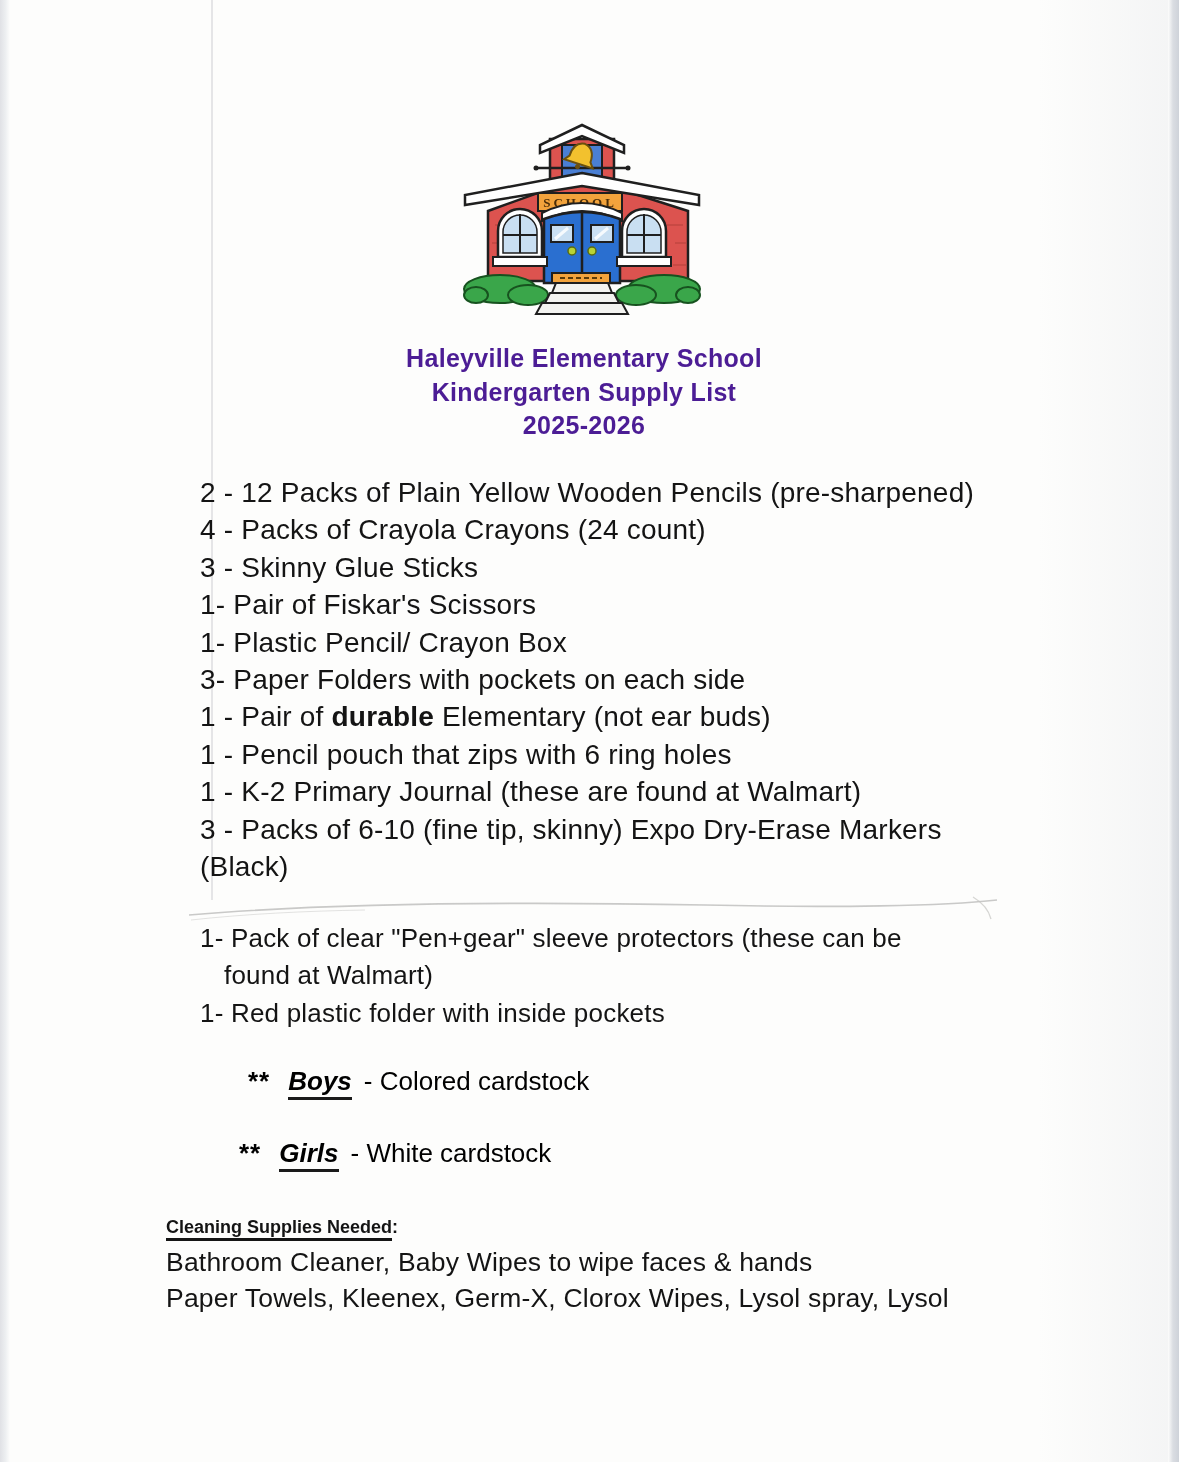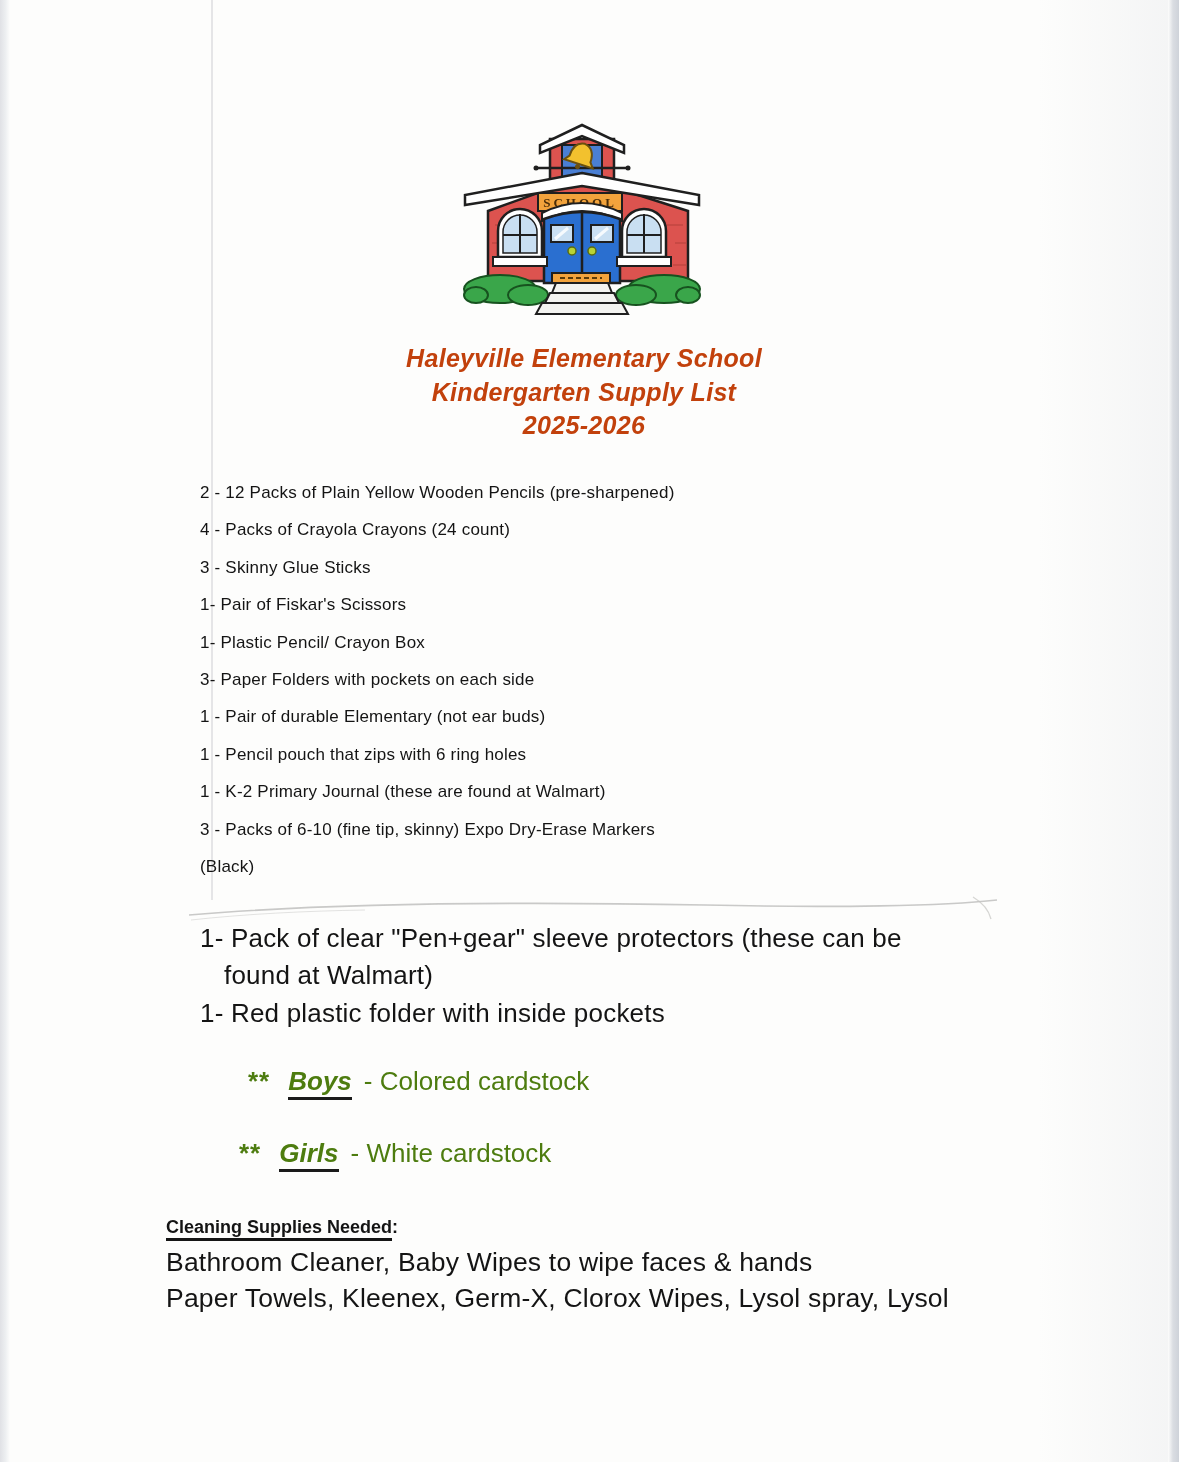--- a/index.html
+++ b/index.html
@@ -15,34 +15,34 @@
               background:linear-gradient(90deg,rgba(198,202,210,0) 0%,rgba(198,202,210,0.16) 100%);}
   .scan-vline{position:absolute;left:211px;top:0;width:1.5px;height:900px;
               background:rgba(168,170,175,0.28);}
   .crease{position:absolute;left:185px;top:893px;}
 
   
   .house{position:absolute;left:462px;top:123px;}
 
   
   .title-block{position:absolute;left:0;width:1168px;top:342px;text-align:center;
-               font-weight:700;font-size:25px;line-height:33.5px;color:#c2410c;letter-spacing:0.3px;font-style:italic;}
+               font-weight:700;font-size:25px;line-height:33.5px;color:#4c1d95;letter-spacing:0.3px;}
 
   
-  .supply-list{position:absolute;left:200px;top:474px;font-size:17px;line-height:37.4px;
+  .supply-list{position:absolute;left:200px;top:474px;font-size:28px;line-height:37.4px;
                letter-spacing:0.2px;color:#141414;}
   .additional-list{position:absolute;left:200px;top:920px;font-size:26px;line-height:37.4px;
                letter-spacing:0.2px;color:#141414;}
   .supply-line{white-space:nowrap;}
   .supply-line.indent{margin-left:24px;}
-  .seg-bold{font-weight:400;margin-top:24px;}
+  .seg-bold{font-weight:700;margin-top:24px;}
 
   
   .notes{position:absolute;left:0;top:0;width:100%;height:100%;pointer-events:none;}
-  .note-row{position:absolute;white-space:nowrap;font-size:26px;color:#4d7c0f;}
+  .note-row{position:absolute;white-space:nowrap;font-size:26px;color:#000000;}
   .note-row:nth-child(1){left:248px;top:1066px;}
   .note-row:nth-child(2){left:239px;top:1138px;}
   .note-stars{font-weight:700;margin-right:18px;letter-spacing:1px;}
   .note-label{font-weight:700;font-style:italic;border-bottom:3px solid #1a1a1a;padding-bottom:1px;}
   .note-text{margin-left:12px;}
 
   
   .cleaning{position:absolute;left:166px;top:1217px;font-size:26.5px;color:#141414;}
   .clean-heading{font-weight:700;font-size:18px;margin-bottom:6px;}
   .clean-heading .u{border-bottom:3px solid #151515;padding-bottom:1px;}

